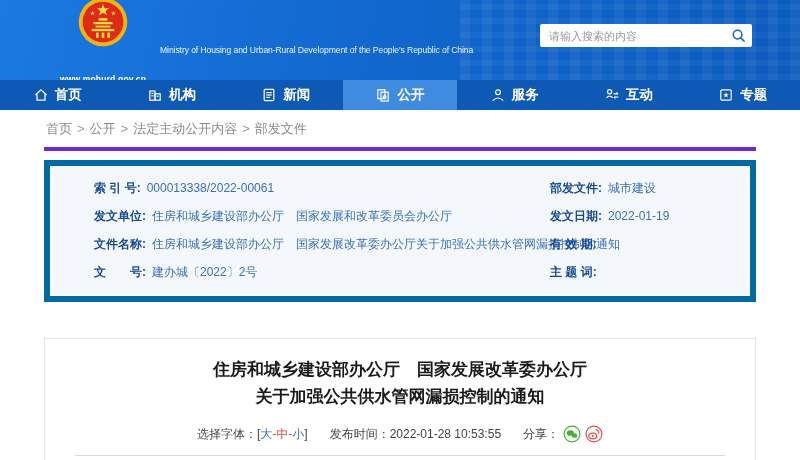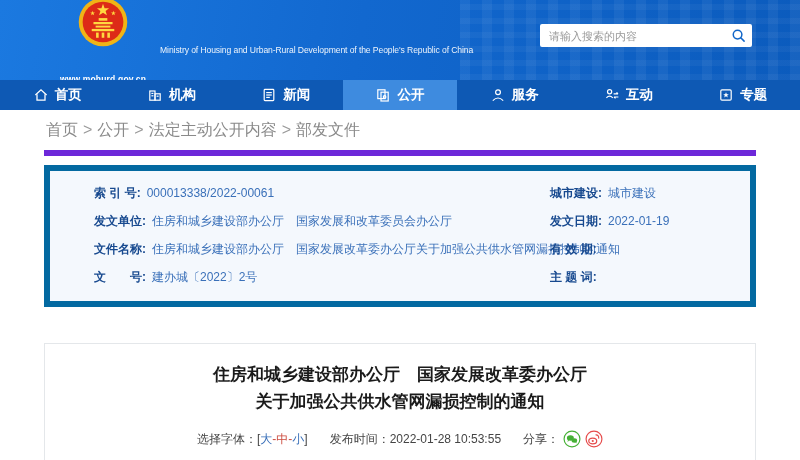--- a/index.html
+++ b/index.html
@@ -30,22 +30,22 @@
 
   
   .nav { height:30px; background:#0e59b4; display:flex; }
   .nav-item { flex:1; display:flex; align-items:center; justify-content:center; gap:6px;
     color:#fff; font-size:13.5px; font-weight:bold; cursor:pointer; }
   .nav-item.active { background:#3e8bdf; }
   .nav-item svg { display:block; }
 
   
   .container { width:712px; margin:0 auto; }
-  .breadcrumb { font-size:16px; color:#8a8a8a; padding:10px 2px 9px;
-    border-bottom:6px solid #6d28d9; }
+  .breadcrumb { font-size:13px; color:#8a8a8a; padding:10px 2px 9px;
+    border-bottom:4px solid #6d28d9; }
   .breadcrumb .sep { margin:0 5px; color:#9a9a9a; }
   .crumb { cursor:pointer; }
 
   .meta-box { margin-top:9px; background:#f4f8fd; border:6px solid #0369a1;
     padding:14px 0 4px 44px; display:flex; }
   .meta-left { width:456px; }
   .meta-right { flex:1; }
   .meta-row { font-size:12px; margin-bottom:11px; white-space:nowrap; }
   .meta-row .lbl { color:#17498f; font-weight:bold; margin-right:6px; }
   .meta-row .val { color:#3a70b9; }
@@ -172,21 +172,21 @@
       </div>
       <div class="meta-row">
         <span class="lbl">文件名称:</span><span class="val">住房和城乡建设部办公厅　国家发展改革委办公厅关于加强公共供水管网漏损控制的通知</span>
       </div>
       <div class="meta-row">
         <span class="lbl">文　　号:</span><span class="val">建办城〔2022〕2号</span>
       </div>
     </div>
     <div class="meta-right">
       <div class="meta-row">
-        <span class="lbl">城市建设:</span><span class="val">城市建设</span>
+        <span class="lbl">部发文件:</span><span class="val">城市建设</span>
       </div>
       <div class="meta-row">
         <span class="lbl">发文日期:</span><span class="val">2022-01-19</span>
       </div>
       <div class="meta-row">
         <span class="lbl">有 效 期:</span><span class="val"></span>
       </div>
       <div class="meta-row">
         <span class="lbl">主 题 词:</span><span class="val"></span>
       </div>

